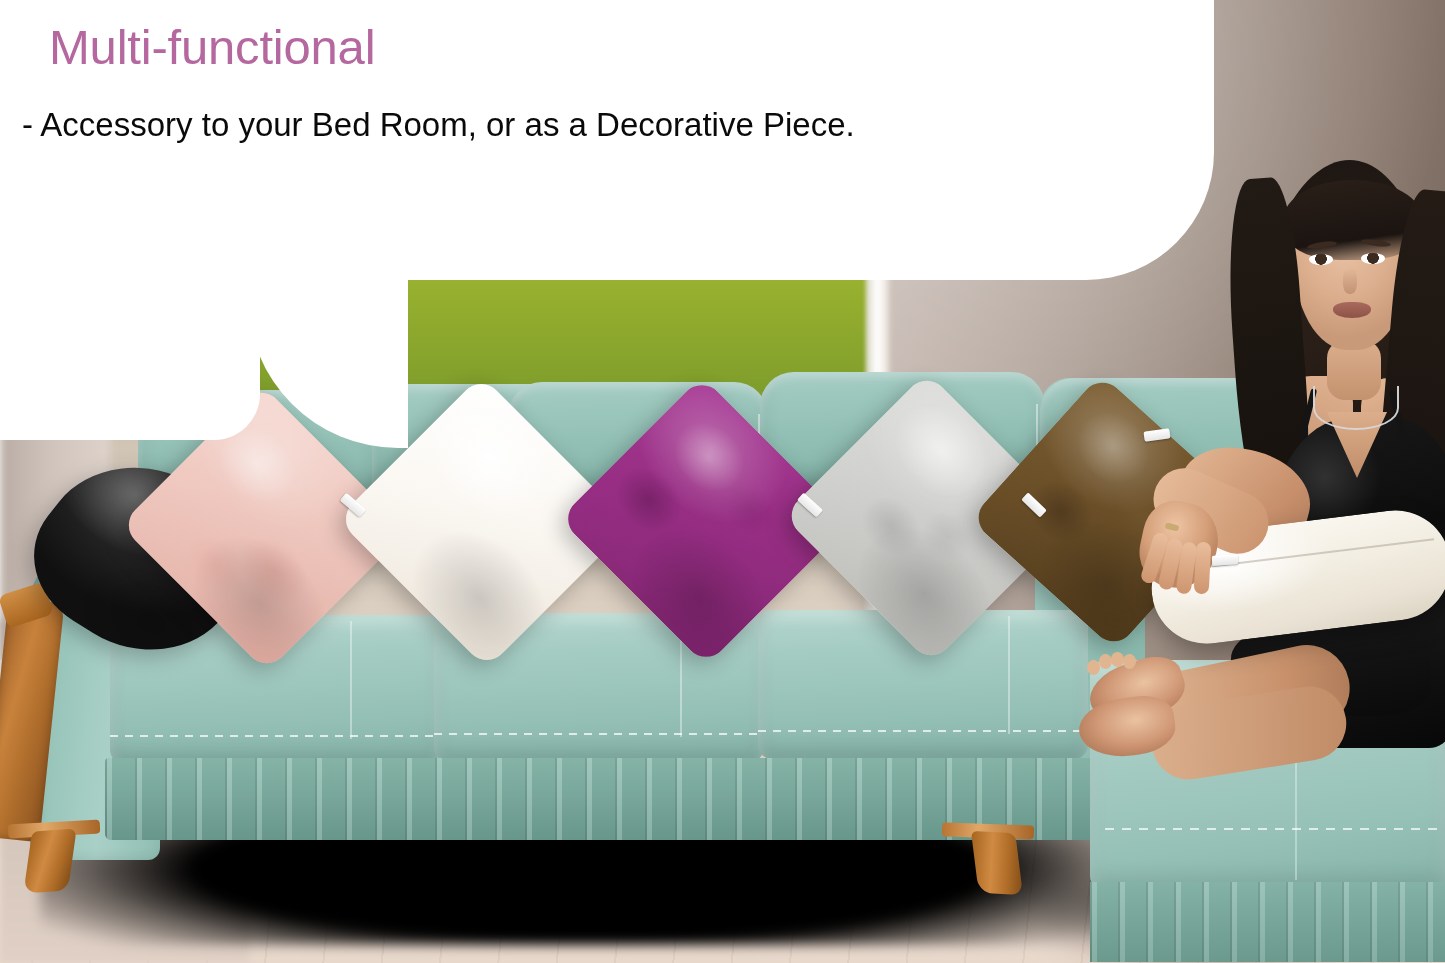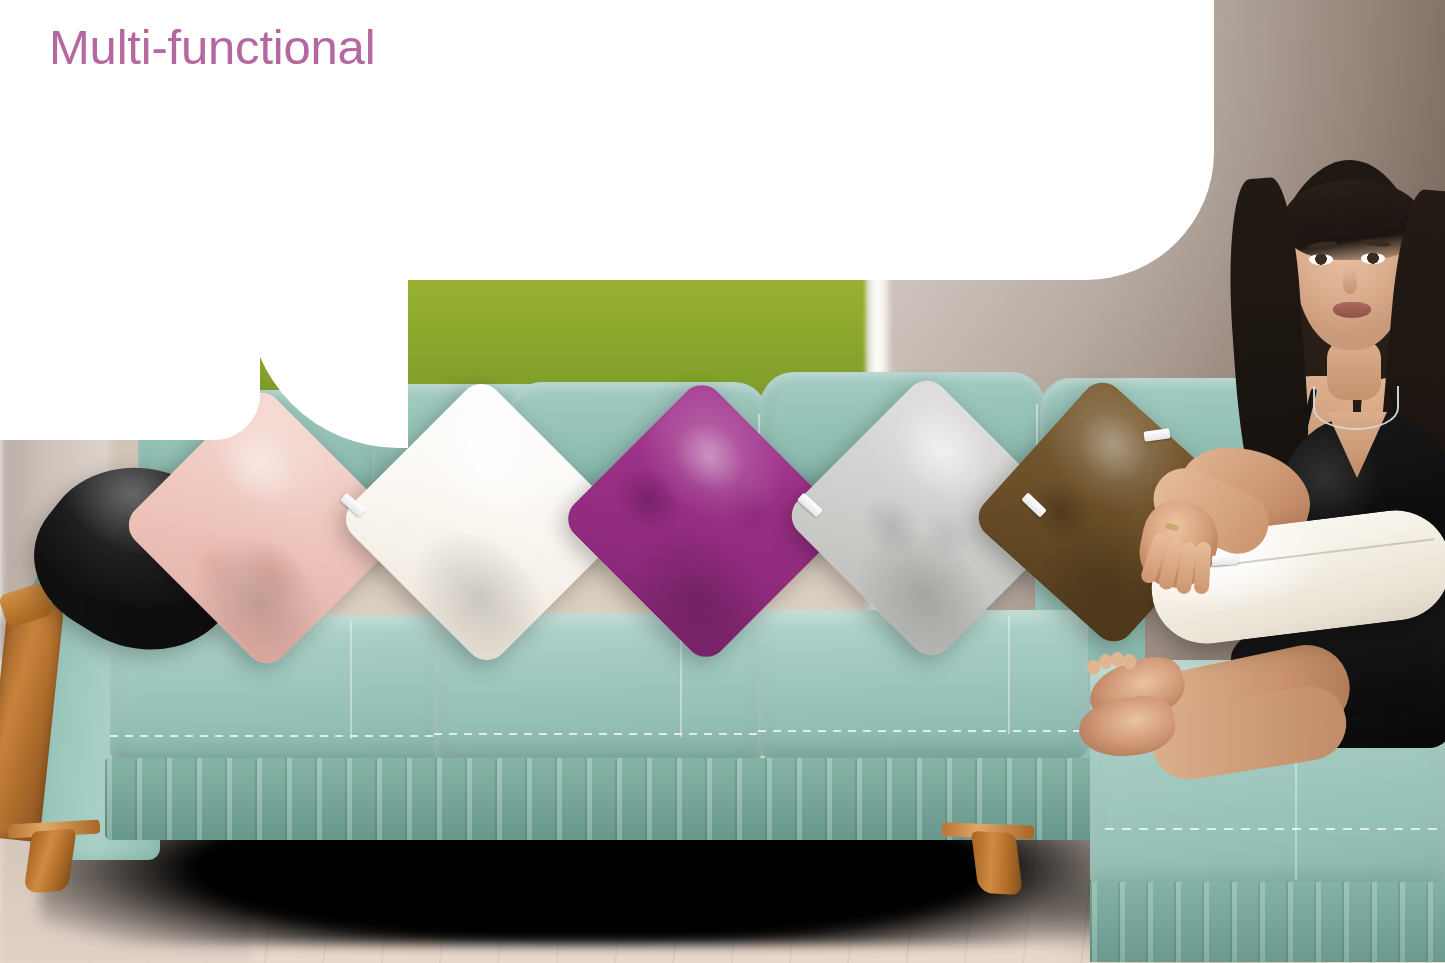--- a/index.html
+++ b/index.html
@@ -623,16 +623,17 @@
     <div class="label-tag tag-5"></div>
   </div>
 
   <div class="panel"></div>
   <div class="panel-notch"></div>
   <div class="panel-tail"></div>
 
   <div class="panel-content">
     <div class="headline">Multi-functional</div>
     <div class="bullets">
+      <span class="bullet">- Accessory to your Bed Room, or as a Decorative Piece.</span>
     </div>
   </div>
 
 </div>
 
 </body></html>

